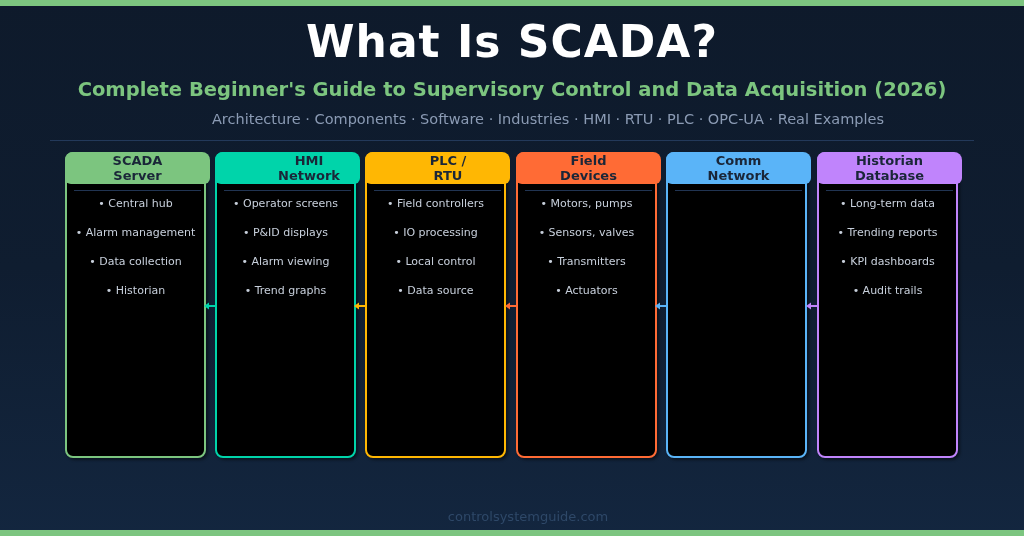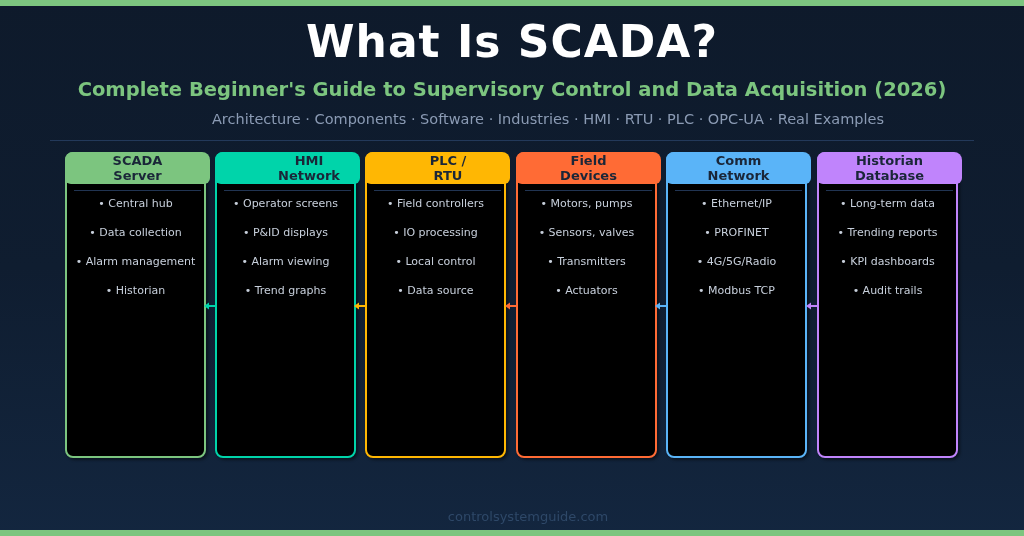--- a/index.html
+++ b/index.html
@@ -57,22 +57,22 @@
 
 <div id="cards">
     <div class="card" style="left: 65px; border-color: rgb(124, 197, 127);">
       <div class="card-head" style="background: rgb(124, 197, 127);">
         <div>SCADA</div>
         <div>Server</div>
       </div>
       <div class="card-sep"></div>
       <div class="card-items">
         <div class="card-item">• Central hub</div>
+        <div class="card-item">• Alarm management</div>
         <div class="card-item">• Data collection</div>
-        <div class="card-item">• Alarm management</div>
         <div class="card-item">• Historian</div>
       </div>
     </div>
     <div class="card" style="left: 215px; border-color: rgb(0, 212, 170);">
       <div class="card-head" style="background: rgb(0, 212, 170); padding-left: 43px;">
         <div>HMI</div>
         <div>Network</div>
       </div>
       <div class="card-sep"></div>
       <div class="card-items">
@@ -107,26 +107,20 @@
         <div class="card-item">• Transmitters</div>
         <div class="card-item">• Actuators</div>
       </div>
     </div>
     <div class="card" style="left: 666px; border-color: rgb(90, 180, 248);">
       <div class="card-head" style="background: rgb(90, 180, 248);">
         <div>Comm</div>
         <div>Network</div>
       </div>
       <div class="card-sep"></div>
-      <div class="card-items">
-        <div class="card-item">• Ethernet/IP</div>
-        <div class="card-item">• PROFINET</div>
-        <div class="card-item">• 4G/5G/Radio</div>
-        <div class="card-item">• Modbus TCP</div>
-      </div>
     </div>
     <div class="card" style="left: 817px; border-color: rgb(192, 132, 252);">
       <div class="card-head" style="background: rgb(192, 132, 252);">
         <div>Historian</div>
         <div>Database</div>
       </div>
       <div class="card-sep"></div>
       <div class="card-items">
         <div class="card-item">• Long-term data</div>
         <div class="card-item">• Trending reports</div>

